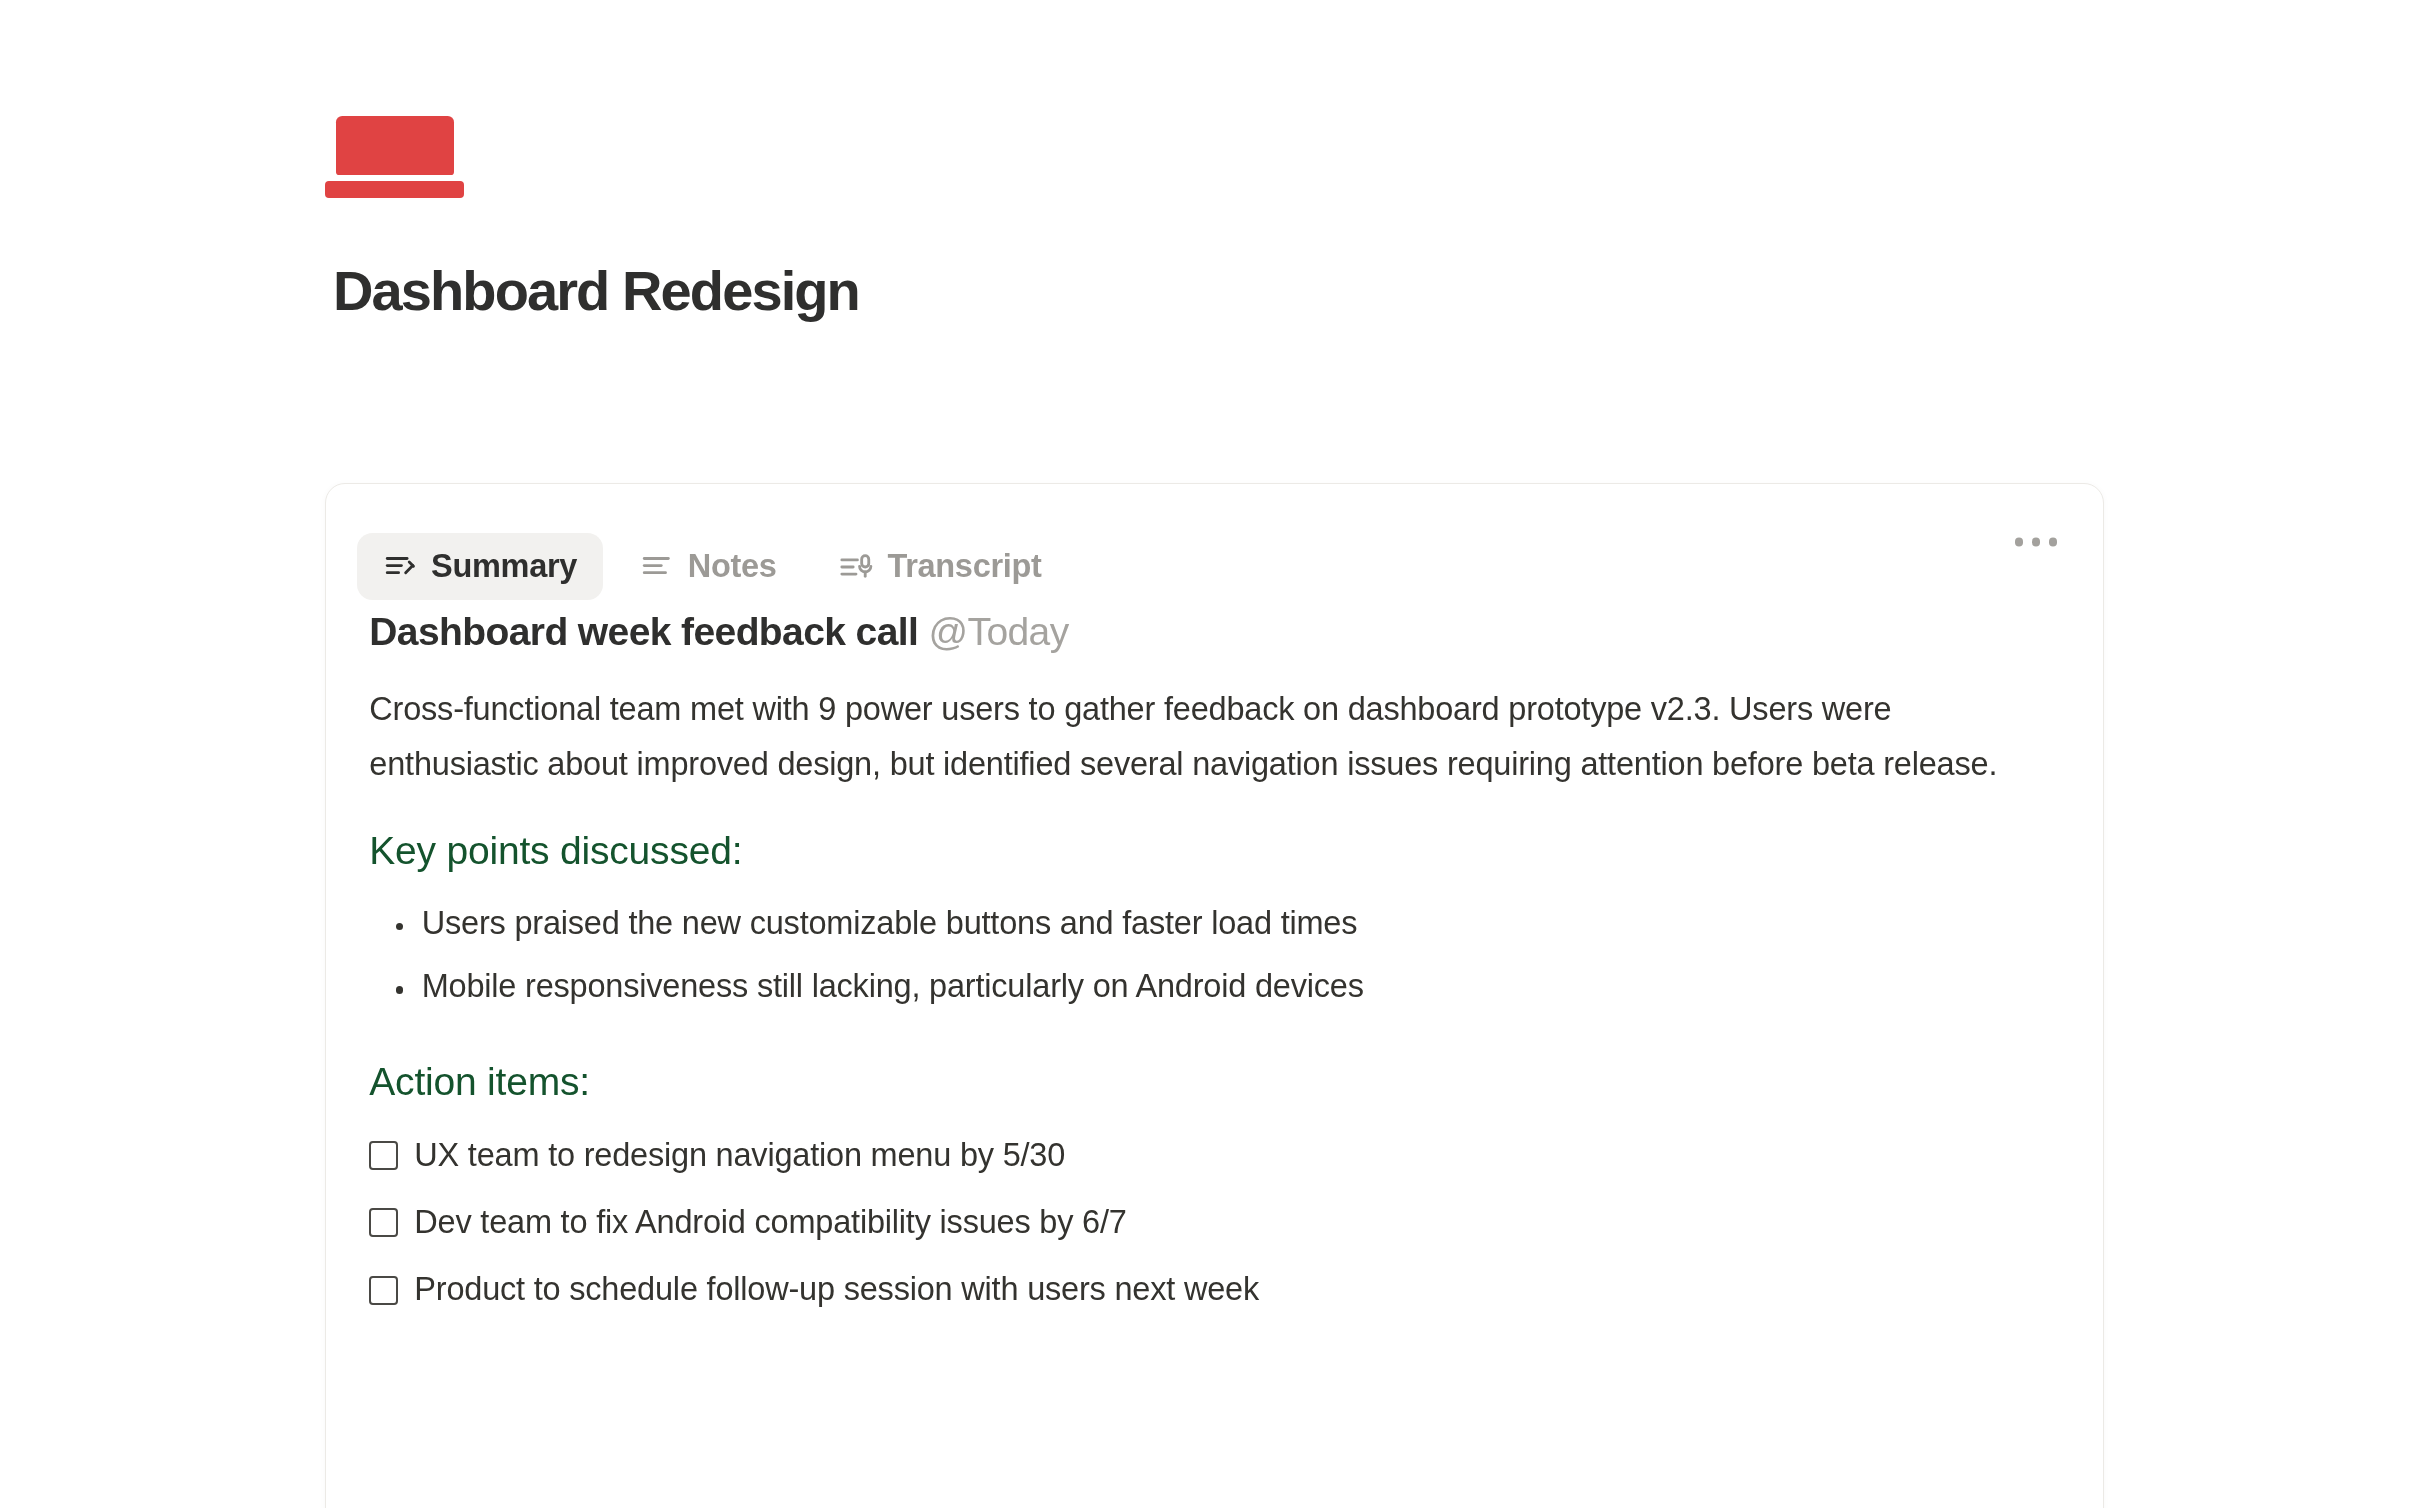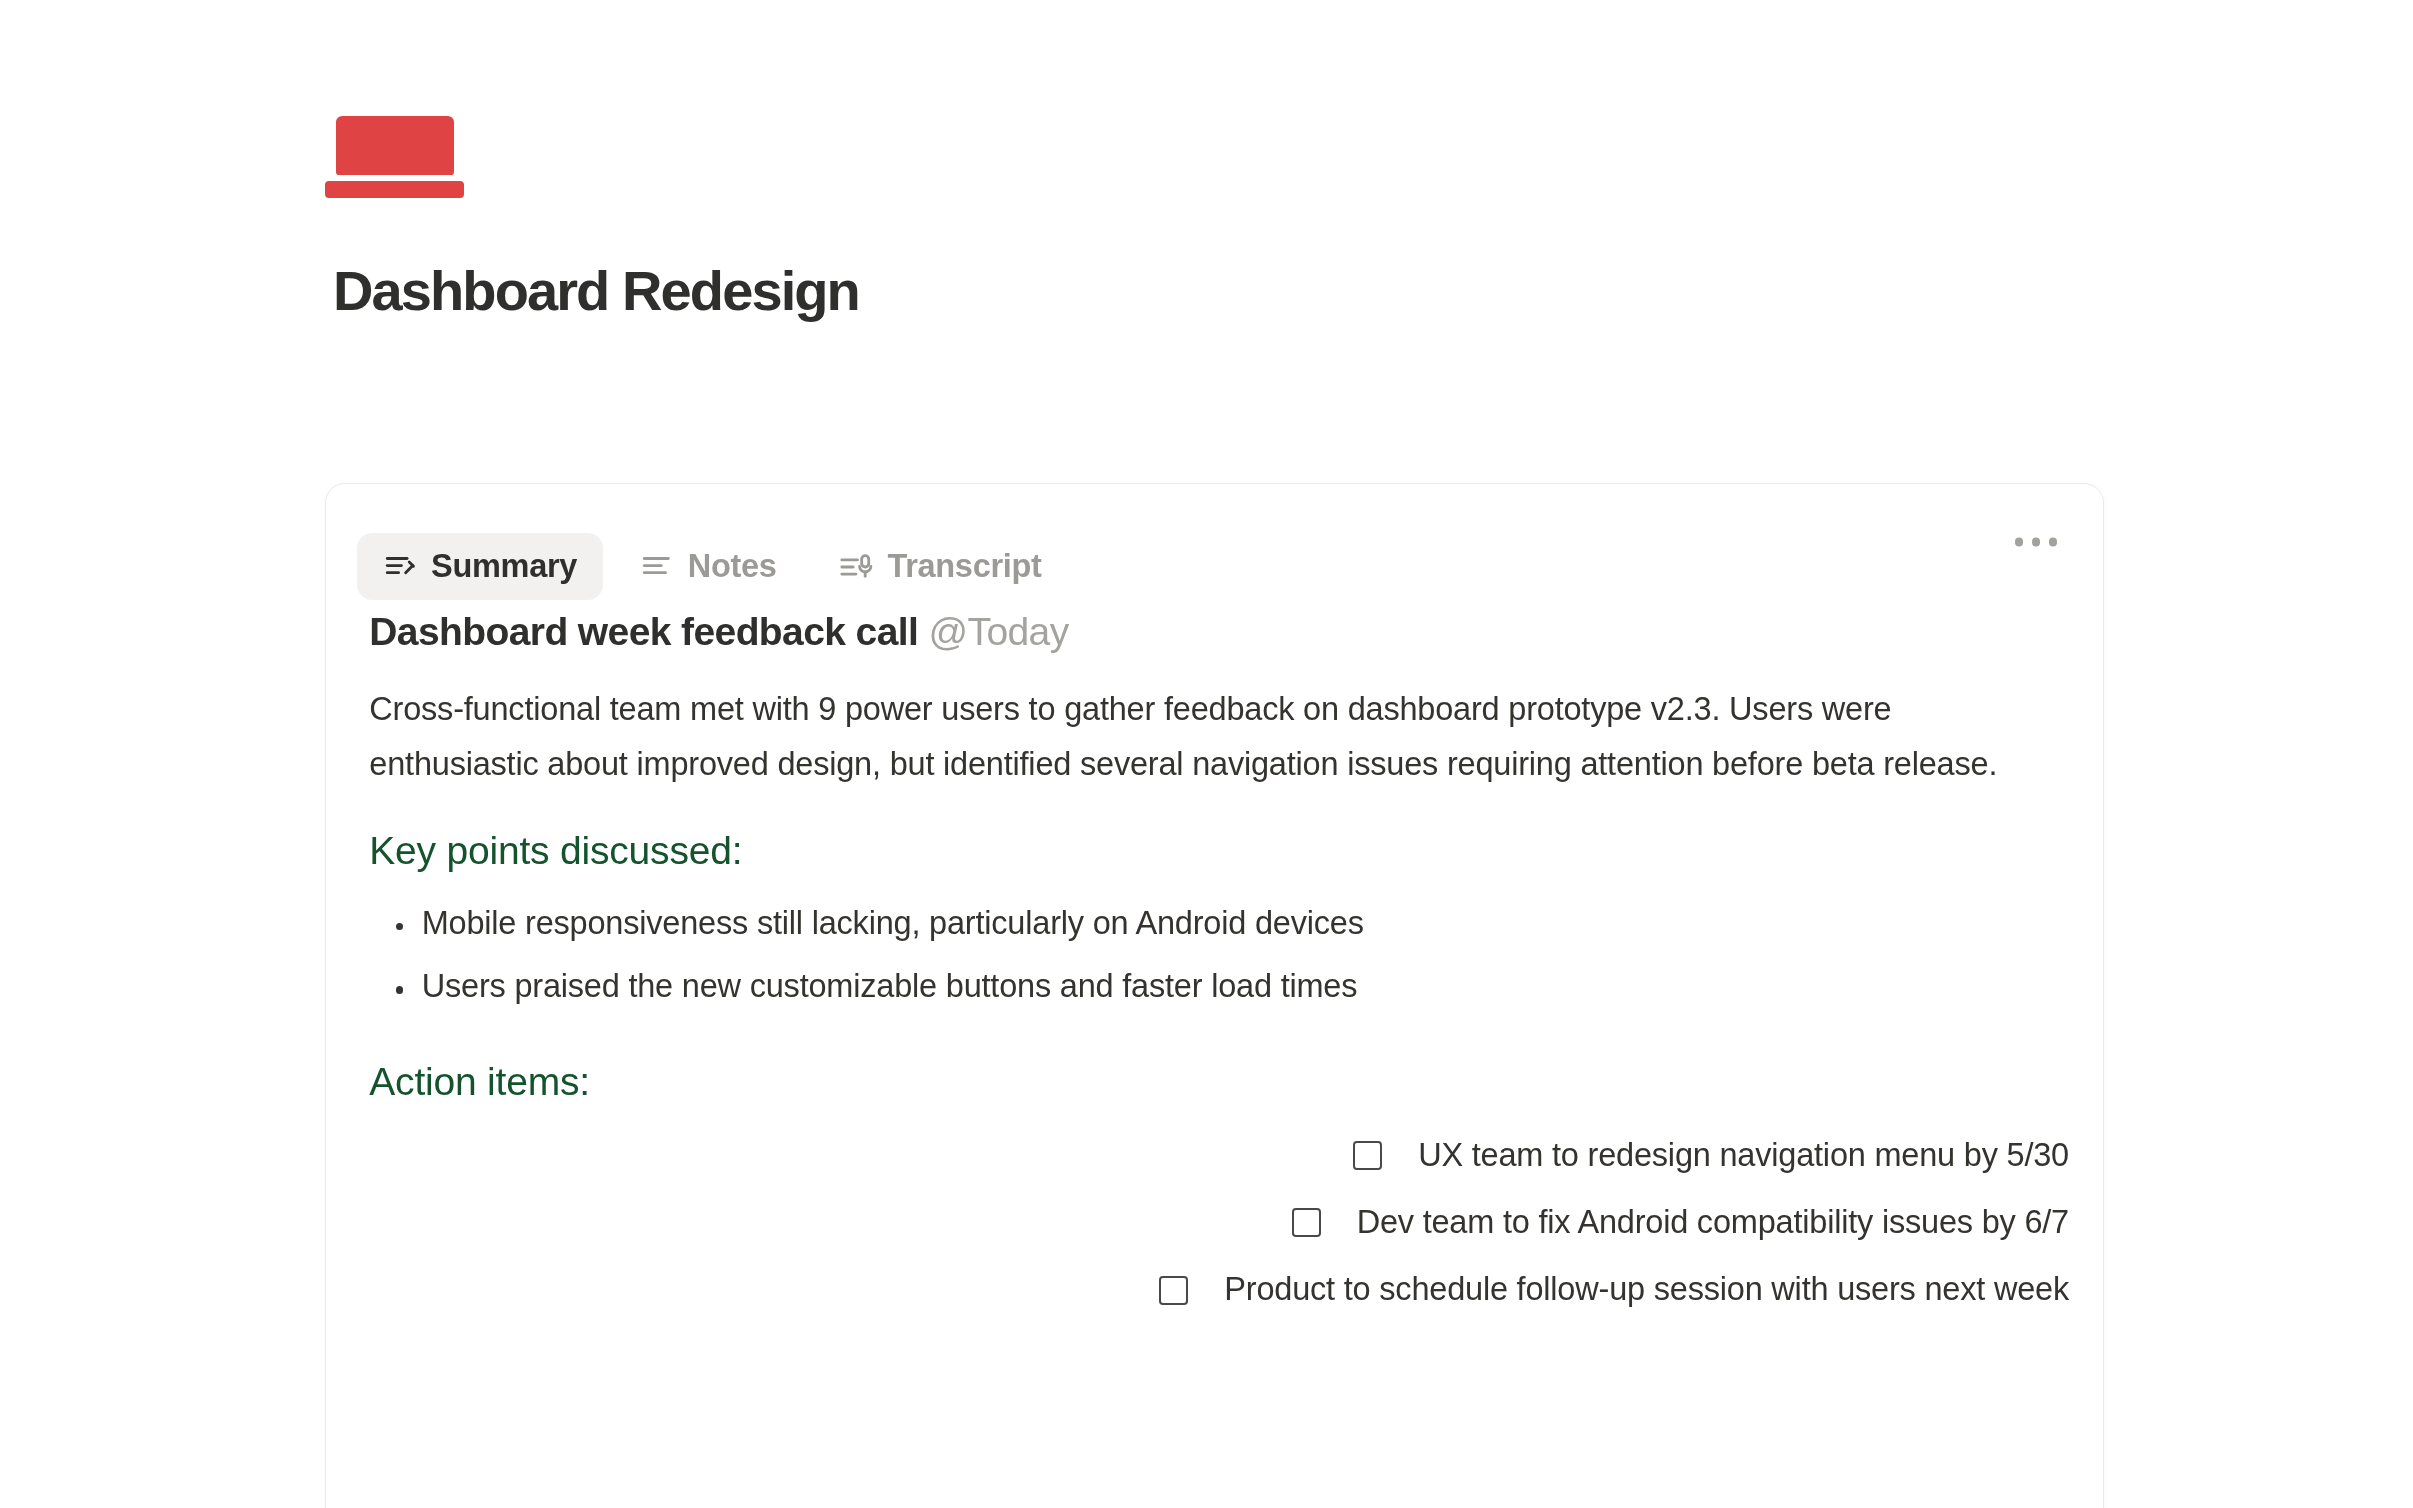--- a/index.html
+++ b/index.html
@@ -202,23 +202,22 @@
   }
 
   .todo-list {
     margin: 0;
     padding: 0 0 0 9.3px;
     list-style: none;
   }
   .todo {
     display: flex;
     align-items: center;
-    gap: 36px;
+    gap: 16px;
     padding: 10.8px 0;
-    justify-content: flex-end;
   }
   .checkbox {
     flex: 0 0 auto;
     width: 29px;
     height: 29px;
     border: 2.3px solid #4a4945;
     border-radius: 3.9px;
     background: #fff;
     cursor: pointer;
   }
@@ -299,22 +298,22 @@
       <div class="summary-title">
         <span>Dashboard week feedback call</span>
         <span class="mention">@Today</span>
       </div>
 
       <p class="para">Cross-functional team met with 9 power users to gather feedback on dashboard prototype v2.3. Users were enthusiastic about improved design, but identified several navigation issues requiring attention before beta release.</p>
 
       <div class="section-label">Key points discussed:</div>
 
       <ul class="bullets">
+        <li>Users praised the new customizable buttons and faster load times</li>
         <li>Mobile responsiveness still lacking, particularly on Android devices</li>
-        <li>Users praised the new customizable buttons and faster load times</li>
       </ul>
 
       <div class="section-label">Action items:</div>
 
       <ul class="todo-list">
         <li class="todo">
           <span class="checkbox"></span>
           <span class="todo-text">UX team to redesign navigation menu by 5/30</span>
         </li>
         <li class="todo">

